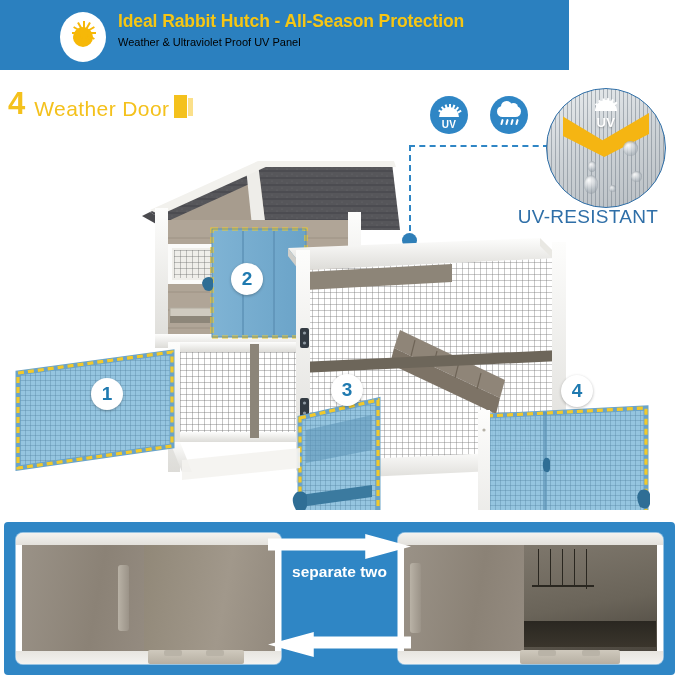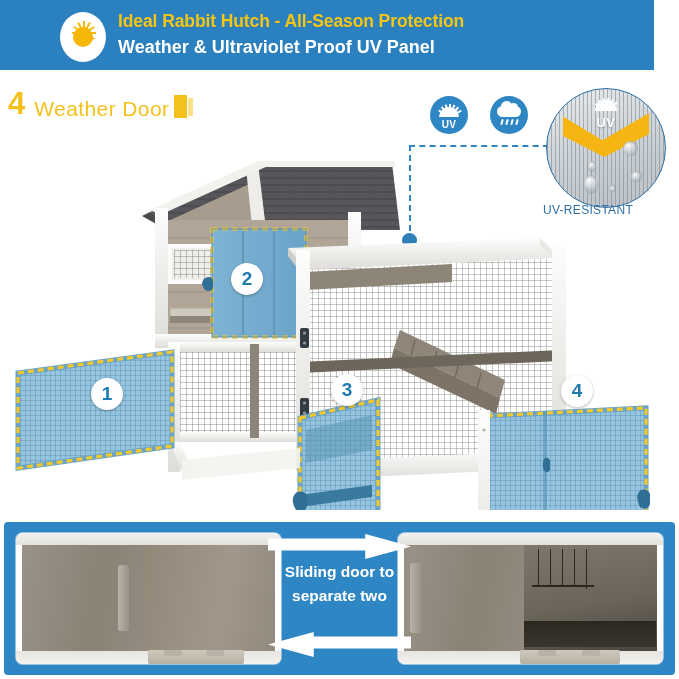--- a/index.html
+++ b/index.html
@@ -1,31 +1,31 @@
 <!DOCTYPE html>
 <html><head>
 <meta charset="utf-8">
 <style>
   html,body{margin:0;padding:0;}
   body{width:679px;height:679px;background:#ffffff;
        font-family:"Liberation Sans",sans-serif;overflow:hidden;position:relative;}
 
   
-  .header{position:absolute;left:0;top:0;width:646px;height:70px;background:#2b80bf;
-          display:flex;align-items:center;padding-left:8px;}
+  .header{position:absolute;left:0;top:0;width:569px;height:70px;background:#2b80bf;
+          display:flex;align-items:center;}
   .sun-badge{position:absolute;left:60px;top:12px;width:46px;height:50px;
              background:#ffffff;border-radius:50%;}
   .sun-core{position:absolute;left:50%;top:50%;width:20px;height:20px;margin:-10px 0 0 -10px;
             background:#f6b808;border-radius:50%;}
   .ray{position:absolute;left:50%;top:50%;width:2px;height:8px;background:#f6b808;
        transform-origin:1px -4px;}
   .head-text{position:absolute;left:118px;top:9px;}
   .head-title{font-size:17.5px;font-weight:bold;color:#f6c614;letter-spacing:-0.1px;
               white-space:nowrap;line-height:1.45;text-shadow:0 1px 0 rgba(0,0,0,.06);}
-  .head-sub{font-size:18px;font-weight:bold;color:#ffffff;white-space:nowrap;
+  .head-sub{font-size:11px;font-weight:normal;color:#000000;white-space:nowrap;
             line-height:1.5;}
 
   
   .acc-wrap{position:absolute;left:8px;top:88px;display:flex;align-items:flex-end;}
   .acc-num{font-size:31px;font-weight:bold;color:#f4c11c;line-height:1;}
   .acc-txt{font-size:21px;color:#f4c11c;line-height:1;margin-left:9px;letter-spacing:.4px;}
   .door-ico{position:relative;width:19px;height:25px;margin-left:5px;}
   .door-ico .leafA{position:absolute;left:0;top:1px;width:13px;height:23px;background:#f4c11c;}
   .door-ico .leafB{position:absolute;left:13px;top:4px;width:5px;height:18px;background:#fbe08a;
                    border-left:1px solid #fff;}
@@ -61,21 +61,21 @@
          transform-origin:.8px 14px;}
   .co-uv{position:absolute;left:0;right:0;top:26px;text-align:center;color:#fff;
          font-size:13px;font-weight:bold;letter-spacing:.5px;
          text-shadow:0 1px 2px rgba(0,0,0,.25);}
   .co-arrow{position:absolute;left:16px;top:24px;width:86px;height:44px;background:#f5b512;
             clip-path:polygon(0 8%,46% 62%,100% 0,100% 48%,48% 100%,0 52%);}
   .bead{position:absolute;border-radius:50%;
         background:radial-gradient(circle at 33% 28%,rgba(255,255,255,.95),rgba(180,188,195,.55) 60%,rgba(120,130,140,.5));
         box-shadow:0 1px 2px rgba(90,100,110,.4) inset;}
   .co-cap{position:absolute;left:498px;top:200px;width:180px;text-align:center;
-          color:#2f6fa8;font-size:12px;line-height:1.75;letter-spacing:.3px;}
+          color:#2f6fa8;font-size:19px;line-height:1.75;letter-spacing:.3px;}
 
   
   .dash-h{position:absolute;left:409px;top:145px;width:140px;height:0;
           border-top:2.4px dashed #2f86c5;}
   .dash-v{position:absolute;left:409px;top:145px;width:0;height:96px;
           border-left:2.4px dashed #2f86c5;}
   .dash-dot{position:absolute;left:402px;top:233px;width:15px;height:15px;border-radius:50%;
             background:#2f7fb8;}
 
   
@@ -378,16 +378,15 @@
     <div class="tray" style="left:126px;top:88px;width:132px;height:26px;"></div>
     <div class="ph-bot"></div>
     <div class="foot" style="left:122px;bottom:0;width:100px;"></div>
     <div class="foot" style="left:140px;bottom:8px;width:18px;height:6px;background:#b9b3a7;"></div>
     <div class="foot" style="left:184px;bottom:8px;width:18px;height:6px;background:#b9b3a7;"></div>
   </div>
 </div>
 
 <div class="arr arrR"></div>
 <div class="mid-txt">
-  <div>Sliding door to</div>
   <div>separate two</div>
 </div>
 <div class="arr arrL"></div>
 
 </body></html>

